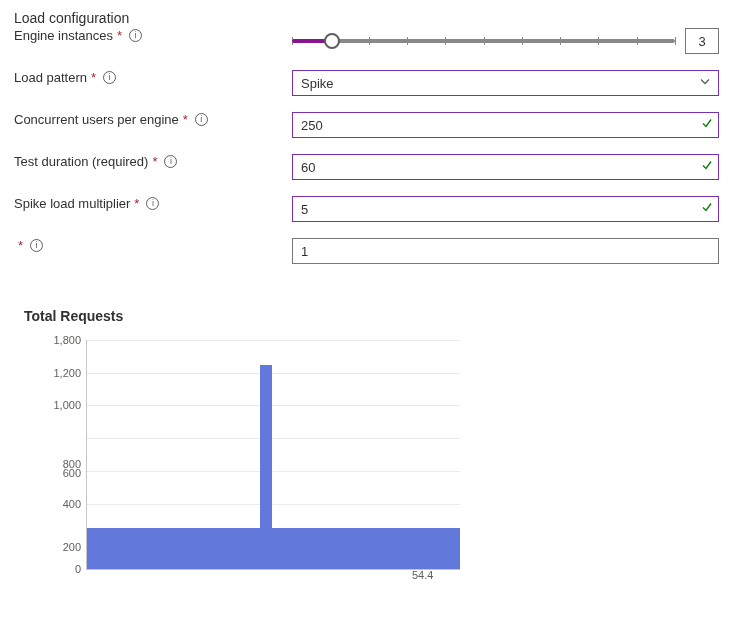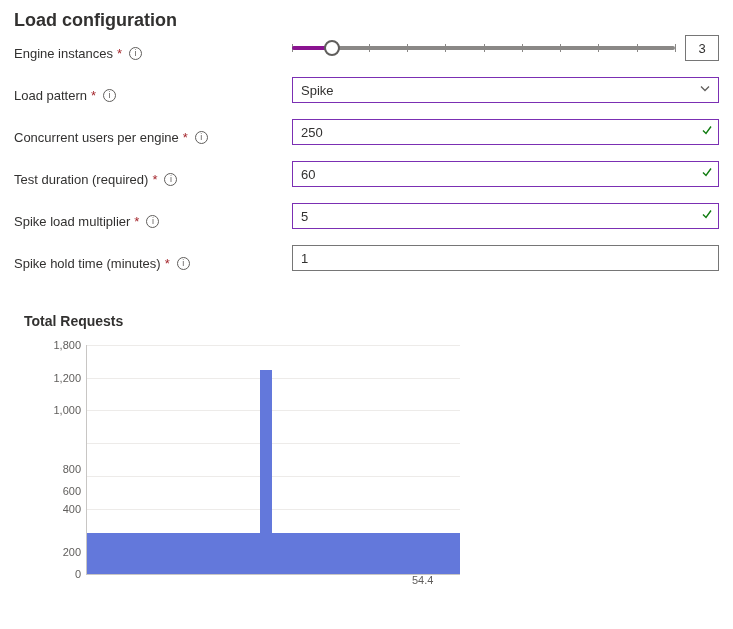--- a/index.html
+++ b/index.html
@@ -7,22 +7,22 @@
     margin: 0;
     padding: 0;
     font-family: "Segoe UI", -apple-system, sans-serif;
     font-size: 13px;
     color: #323130;
     background: #fff;
     width: 733px;
   }
   .page { padding: 10px 14px 20px 14px; }
   .section-title {
-    font-size: 18px;
-    font-weight: 700;
+    font-size: 14px;
+    font-weight: 400;
     margin: 0 0 2px 0;
   }
   .section-sub {
     font-size: 13px;
     font-weight: 400;
     color: #323130;
     margin: 0 0 16px 0;
   }
   .learn-link {
     color: #0068c6;
@@ -30,21 +30,21 @@
     cursor: pointer;
   }
   .ext-icon {
     display: inline-block;
     vertical-align: -1px;
     margin-left: 2px;
   }
 
   .form-row {
     display: flex;
-    align-items: flex-end;
+    align-items: flex-start;
     min-height: 28px;
     margin-bottom: 14px;
   }
   .form-label-cell {
     width: 278px;
     flex: 0 0 278px;
     display: flex;
     align-items: center;
     font-size: 13px;
     color: #323130;
@@ -315,21 +315,20 @@
           <svg width="12" height="12" viewBox="0 0 12 12">
               <path d="M2 6l3 3 5-7" fill="none" stroke="#107c10" stroke-width="1.4"></path>
             </svg>
         </span>
       </div>
     </div>
   </div>
 
   <div class="form-row">
     <div class="form-label-cell">
-      <span>Spike hold time (minutes)</span>
       <span class="req">*</span>
       <span class="info-icon">i</span>
     </div>
     <div class="form-input-cell">
       <div class="input-wrap">
         <input class="tinput neutral" value="1" style="">
       </div>
     </div>
   </div>
 
@@ -337,21 +336,21 @@
 
   <div class="chart-area">
     <div class="chart-plot" id="chart-plot">
 
     <div class="ytick" style="top: 229px;">0</div>
         <div class="gridline" style="top: 196.286px;"></div>
         <div class="ytick" style="top: 207px;">200</div>
         <div class="gridline" style="top: 163.571px;"></div>
         <div class="ytick" style="top: 163.571px;">400</div>
         <div class="gridline" style="top: 130.857px;"></div>
-        <div class="ytick" style="top: 146px;">600</div>
+        <div class="ytick" style="top: 133px;">600</div>
         <div class="gridline" style="top: 98.1429px;"></div>
         <div class="ytick" style="top: 104px; margin-top: 20px;">800</div>
         <div class="gridline" style="top: 65.4286px;"></div>
         <div class="ytick" style="top: 65.4286px;">1,000</div>
         <div class="gridline" style="top: 32.7143px;"></div>
         <div class="ytick" style="top: 32.7143px;">1,200</div>
         <div class="gridline" style="top: 0px;"></div>
         <div class="ytick" style="top: 0px;">1,800</div>
         <div class="bar" style="left: 0%; width: 100%; height: 40.8929px;"></div>
         <div class="bar" style="width: 12px; left: calc(48% - 6px); height: 204.464px;"></div>

